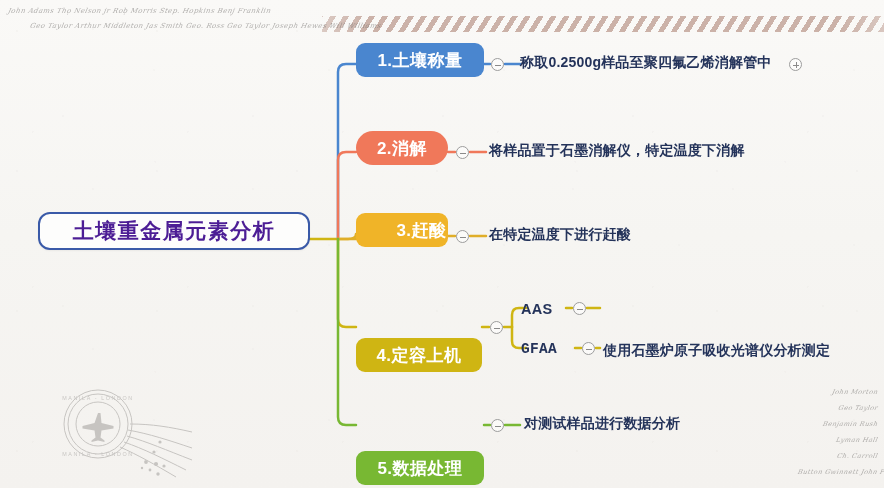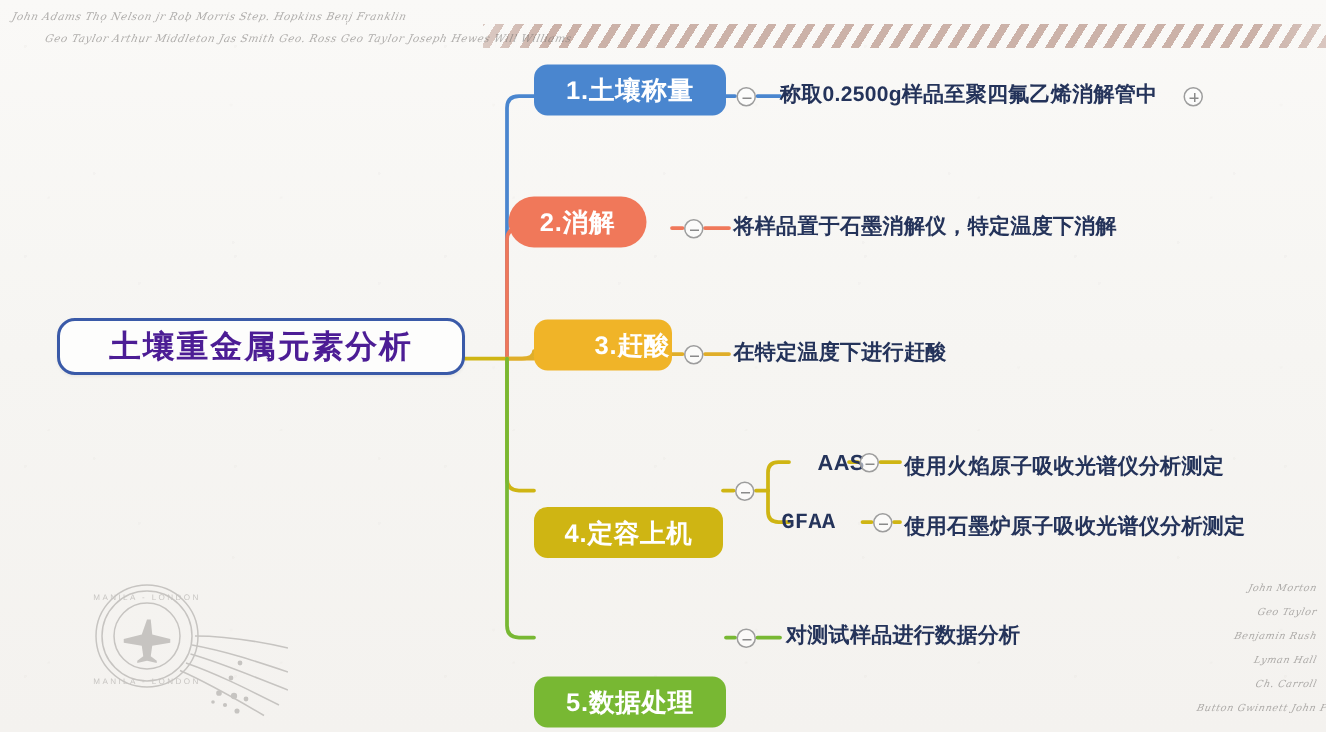--- a/index.html
+++ b/index.html
@@ -70,31 +70,31 @@
     background:#fdfdfc;
     border:2px solid #3a5aa8;
     border-radius:12px;
     color:#4c1d95;
     font-size:21px;
     letter-spacing:1.5px;
     box-shadow:0 1px 2px rgba(0,0,0,.05);
   }
   .l1{height:34px;font-size:17px;}
   #node-1{left:356px;top:43px;width:128px;background:#4a86cf;}
-  #node-2{left:339px;top:131px;width:92px; background:#f0785a;border-radius:21px;}
+  #node-2{left:356px;top:131px;width:92px; background:#f0785a;border-radius:21px;}
   #node-3{left:356px;top:213px;width:92px; background:#f0b428;padding-left:39px;}
   #node-4{left:356px;top:306px;width:126px;background:#cfb513;margin-top:32px;}
   #node-5{left:356px;top:404px;width:128px;background:#78b833;margin-top:47px;}
 
   .sublabel{
     position:absolute;
     font-size:14.5px;font-weight:bold;color:#24335a;
     letter-spacing:.3px;white-space:nowrap;
   }
-  #sub-aas {left:545px;top:301px;}
+  #sub-aas {left:521px;top:301px;}
   #sub-gfaa{left:521px;top:341px;font-family:Liberation Mono, monospace;}
 
   .leaf{
     position:absolute;
     font-size:14px;font-weight:bold;color:#24335a;
     letter-spacing:.2px;white-space:nowrap;
   }
   #leaf-1{left:500px;top:54px;margin-left:20px;}
   #leaf-2{left:489px;top:142px;}
   #leaf-3{left:489px;top:226px;}
@@ -220,21 +220,20 @@
     <div class="node l1" id="node-5" style="background: rgb(120, 184, 51);">
       <span>5.数据处理</span>
     </div>
 
     <div class="sublabel" id="sub-aas">AAS</div>
     <div class="sublabel" id="sub-gfaa">GFAA</div>
 
     <div class="leaf" id="leaf-1">称取0.2500g样品至聚四氟乙烯消解管中</div>
     <div class="leaf" id="leaf-2">将样品置于石墨消解仪，特定温度下消解</div>
     <div class="leaf" id="leaf-3">在特定温度下进行赶酸</div>
-    <div class="leaf" id="leaf-4a">使用火焰原子吸收光谱仪分析测定</div>
     <div class="leaf" id="leaf-5">对测试样品进行数据分析</div>
     <div class="leaf" id="leaf-4b">使用石墨炉原子吸收光谱仪分析测定</div>
 
     <div class="toggle" style="left:491px;top:58px;"></div>
     <div class="toggle" style="left:456px;top:146px;"></div>
     <div class="toggle" style="left:456px;top:230px;"></div>
     <div class="toggle" style="left:490px;top:321px;"></div>
     <div class="toggle" style="left:573px;top:302px;"></div>
     <div class="toggle" style="left:582px;top:342px;"></div>
     <div class="toggle" style="left:491px;top:419px;"></div>

